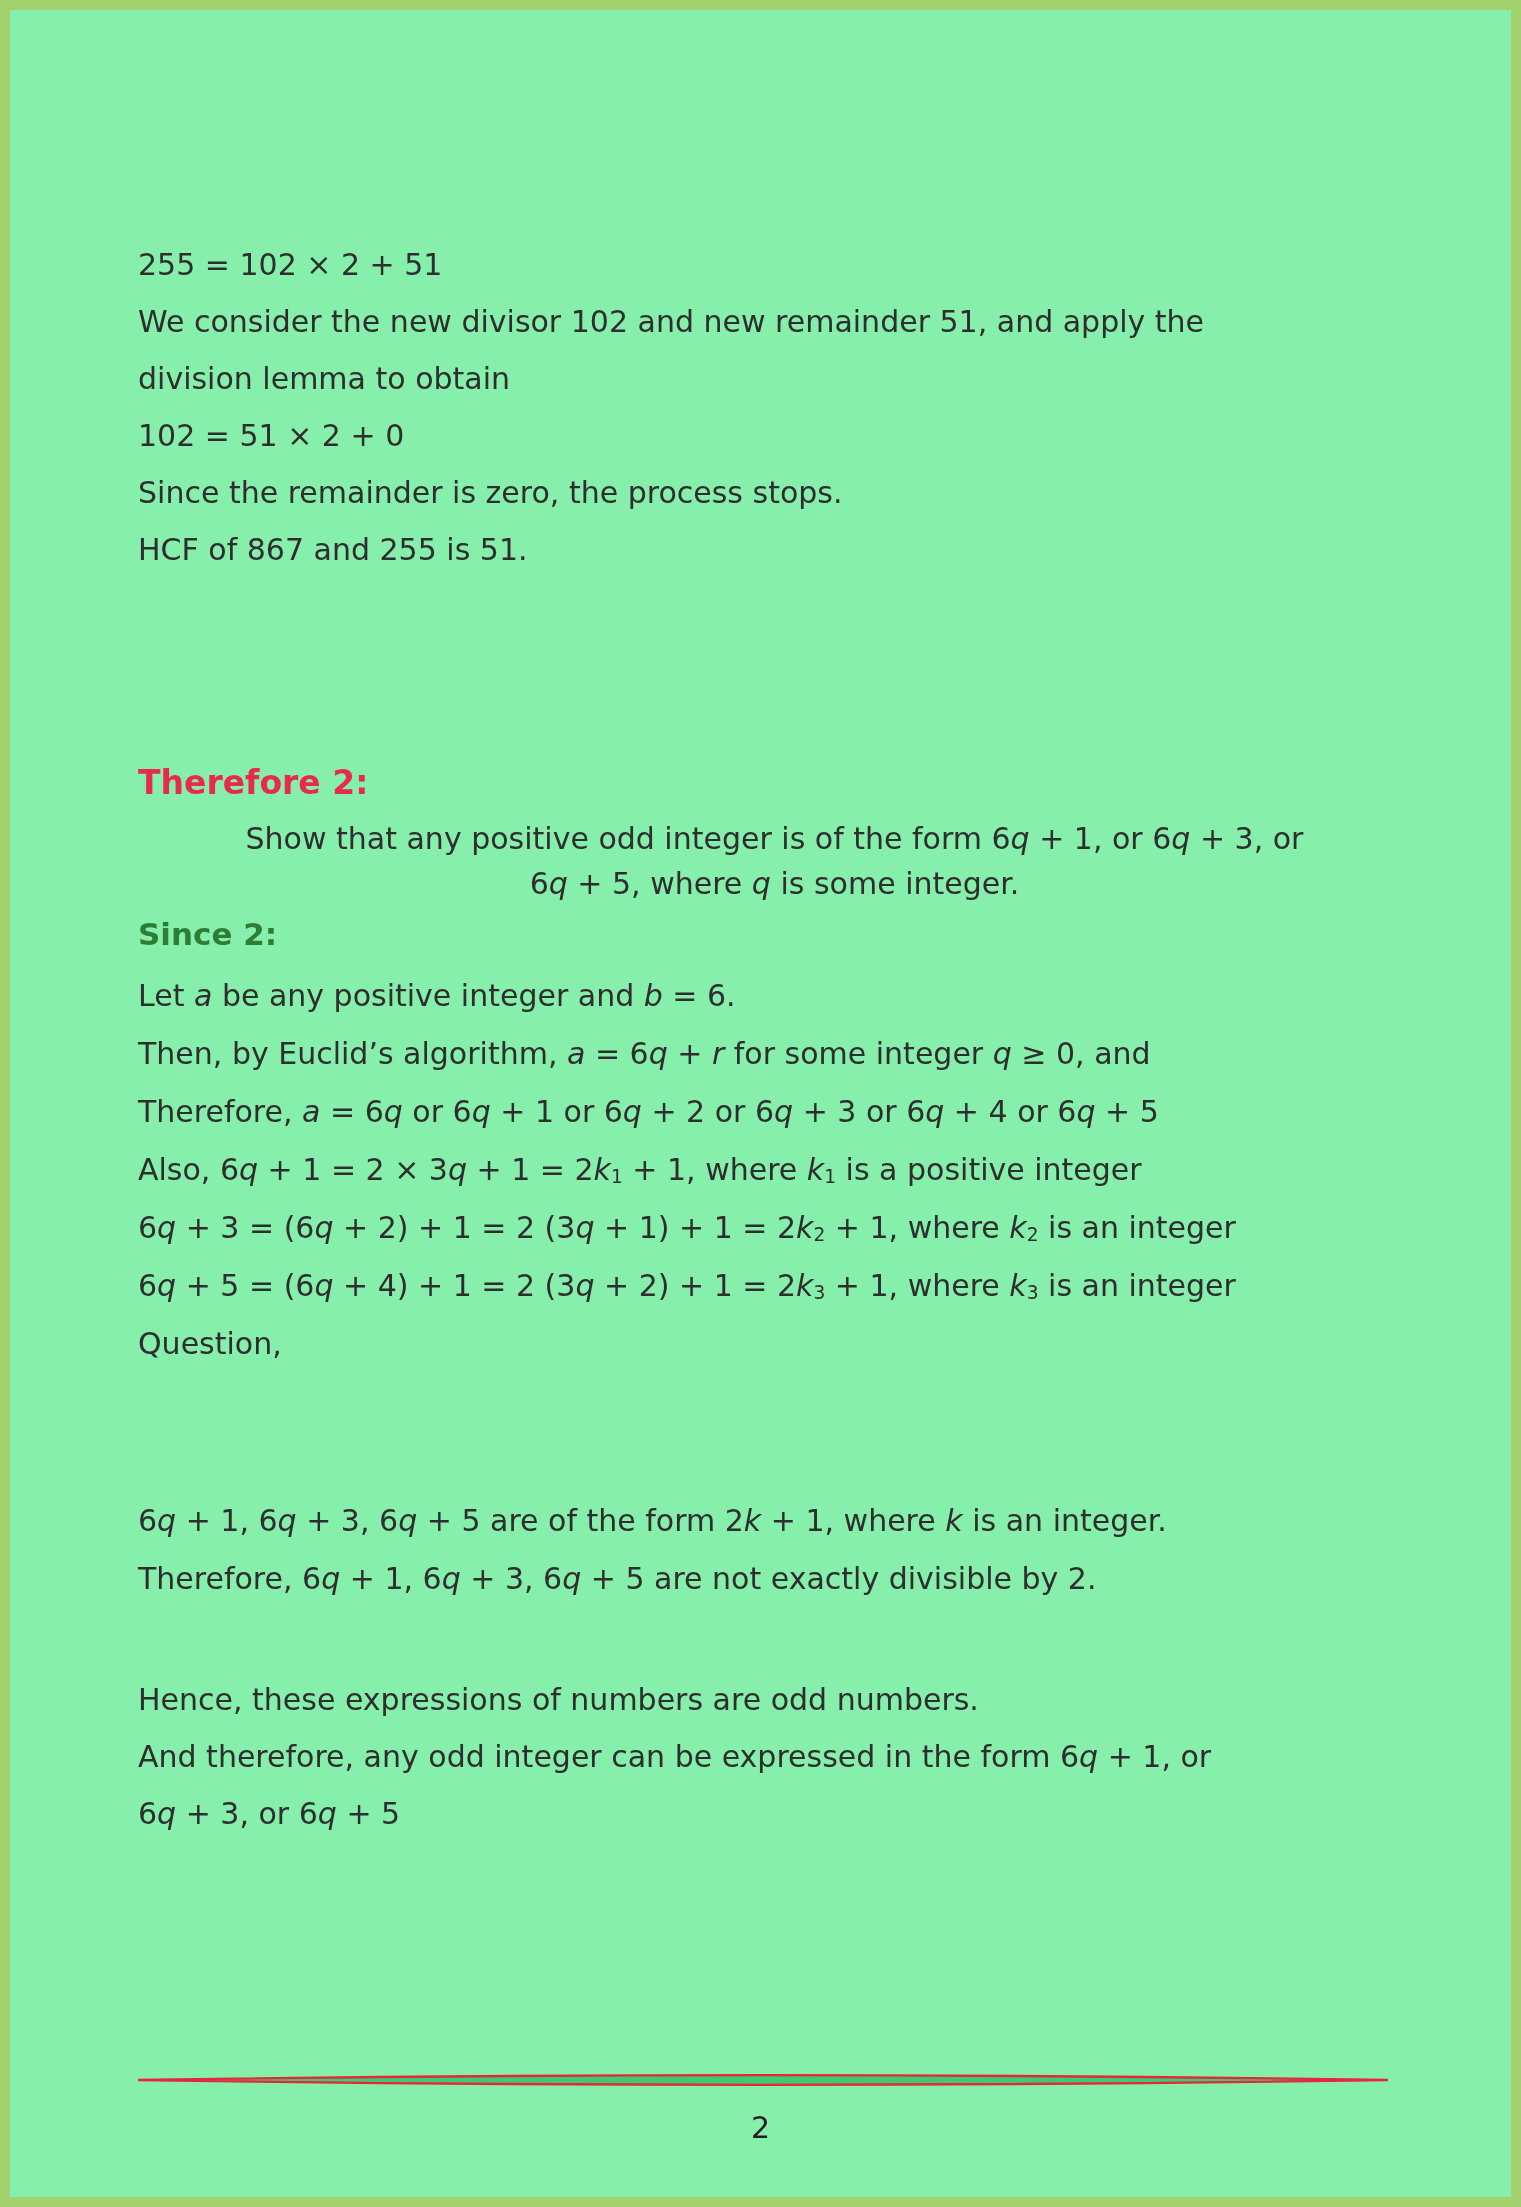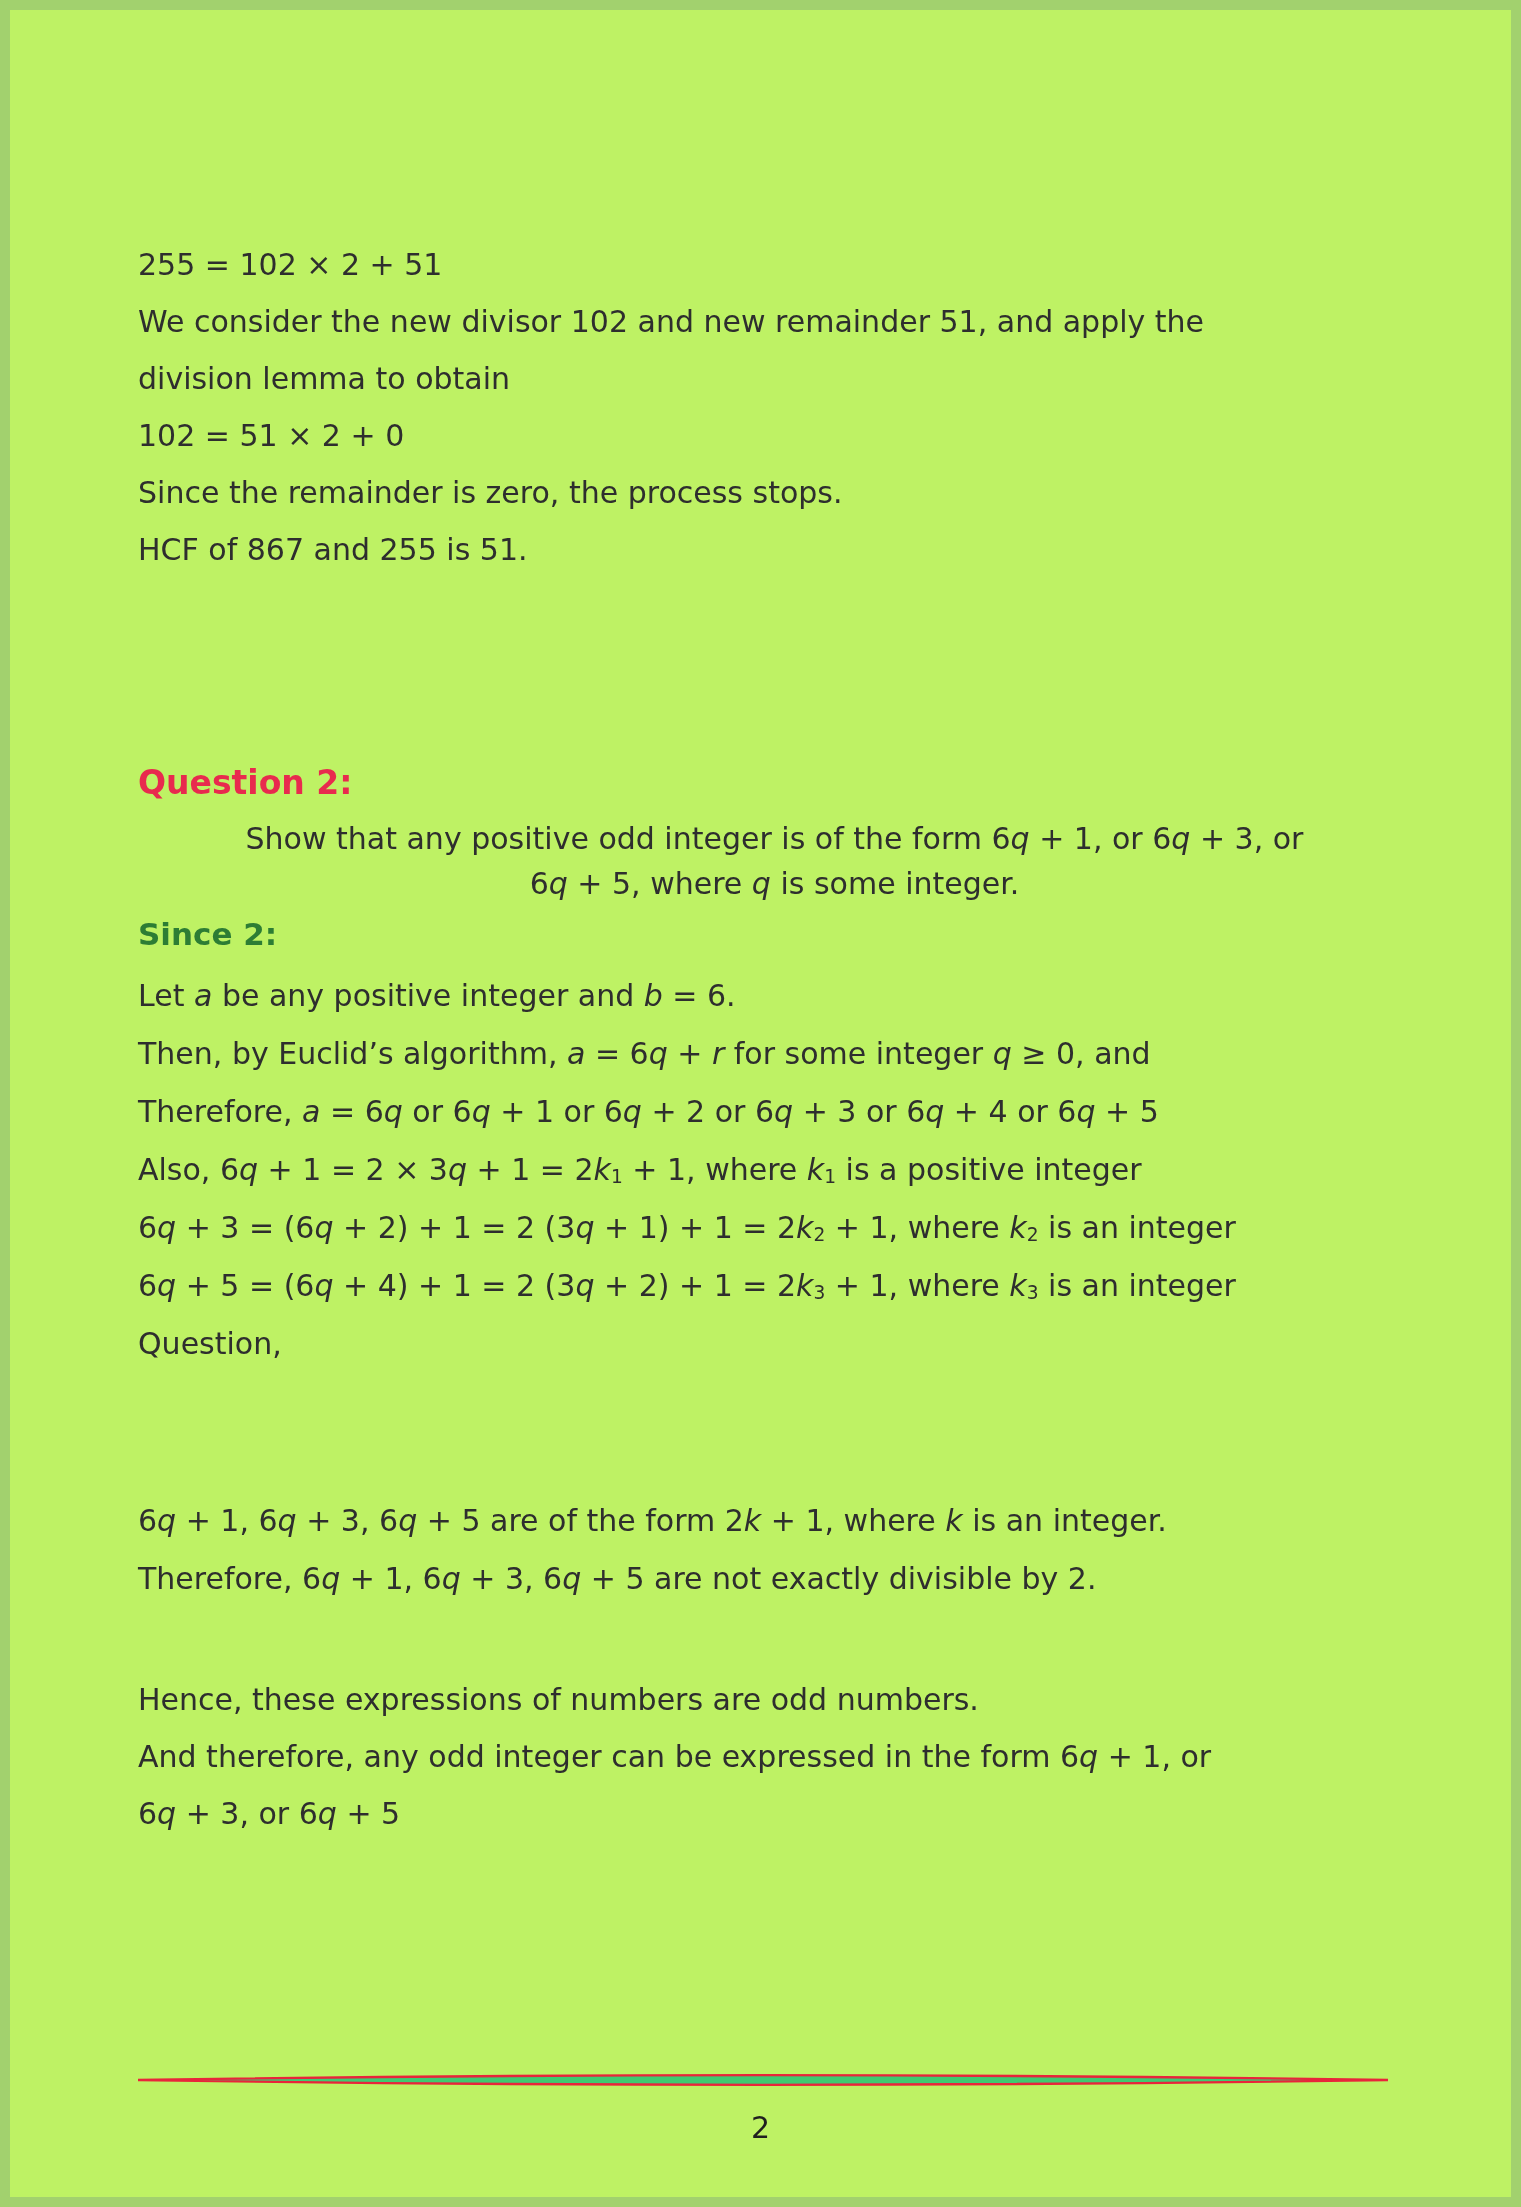--- a/index.html
+++ b/index.html
@@ -5,21 +5,21 @@
   html, body {
     margin: 0;
     padding: 0;
     background: #e9e9e9;
   }
   .page {
     position: relative;
     width: 1521px;
     height: 2207px;
     margin: 0 auto;
-    background: #bef264;
+    background: #86efac;
     border: 10px solid #a2d16e;
     box-sizing: border-box;
     font-family: "DejaVu Sans", "Liberation Sans", sans-serif;
     color: #2e2e2e;
     overflow: hidden;
   }
   .group {
     position: absolute;
     left: 128px;
     right: 100px;
@@ -89,21 +89,21 @@
   <div class="group" id="g-hcf">
     <p class="line">255 = 102 × 2 + 51</p>
     <p class="line">We consider the new divisor 102 and new remainder 51, and apply the</p>
     <p class="line">division lemma to obtain</p>
     <p class="line">102 = 51 × 2 + 0</p>
     <p class="line">Since the remainder is zero, the process stops.</p>
     <p class="line">HCF of 867 and 255 is 51.</p>
   </div>
 
   <div class="group" id="g-qhead">
-    <h2 class="heading">Question 2:</h2>
+    <h2 class="heading">Therefore 2:</h2>
   </div>
 
   <div class="group" id="g-qtext">
     <p class="line">Show that any positive odd integer is of the form 6<i>q</i> + 1, or 6<i>q</i> + 3, or</p>
     <p class="line">6<i>q</i> + 5, where <i>q</i> is some integer.</p>
   </div>
 
   <div class="group" id="g-ahead">
     <h3 class="heading">Since 2:</h3>
   </div>

